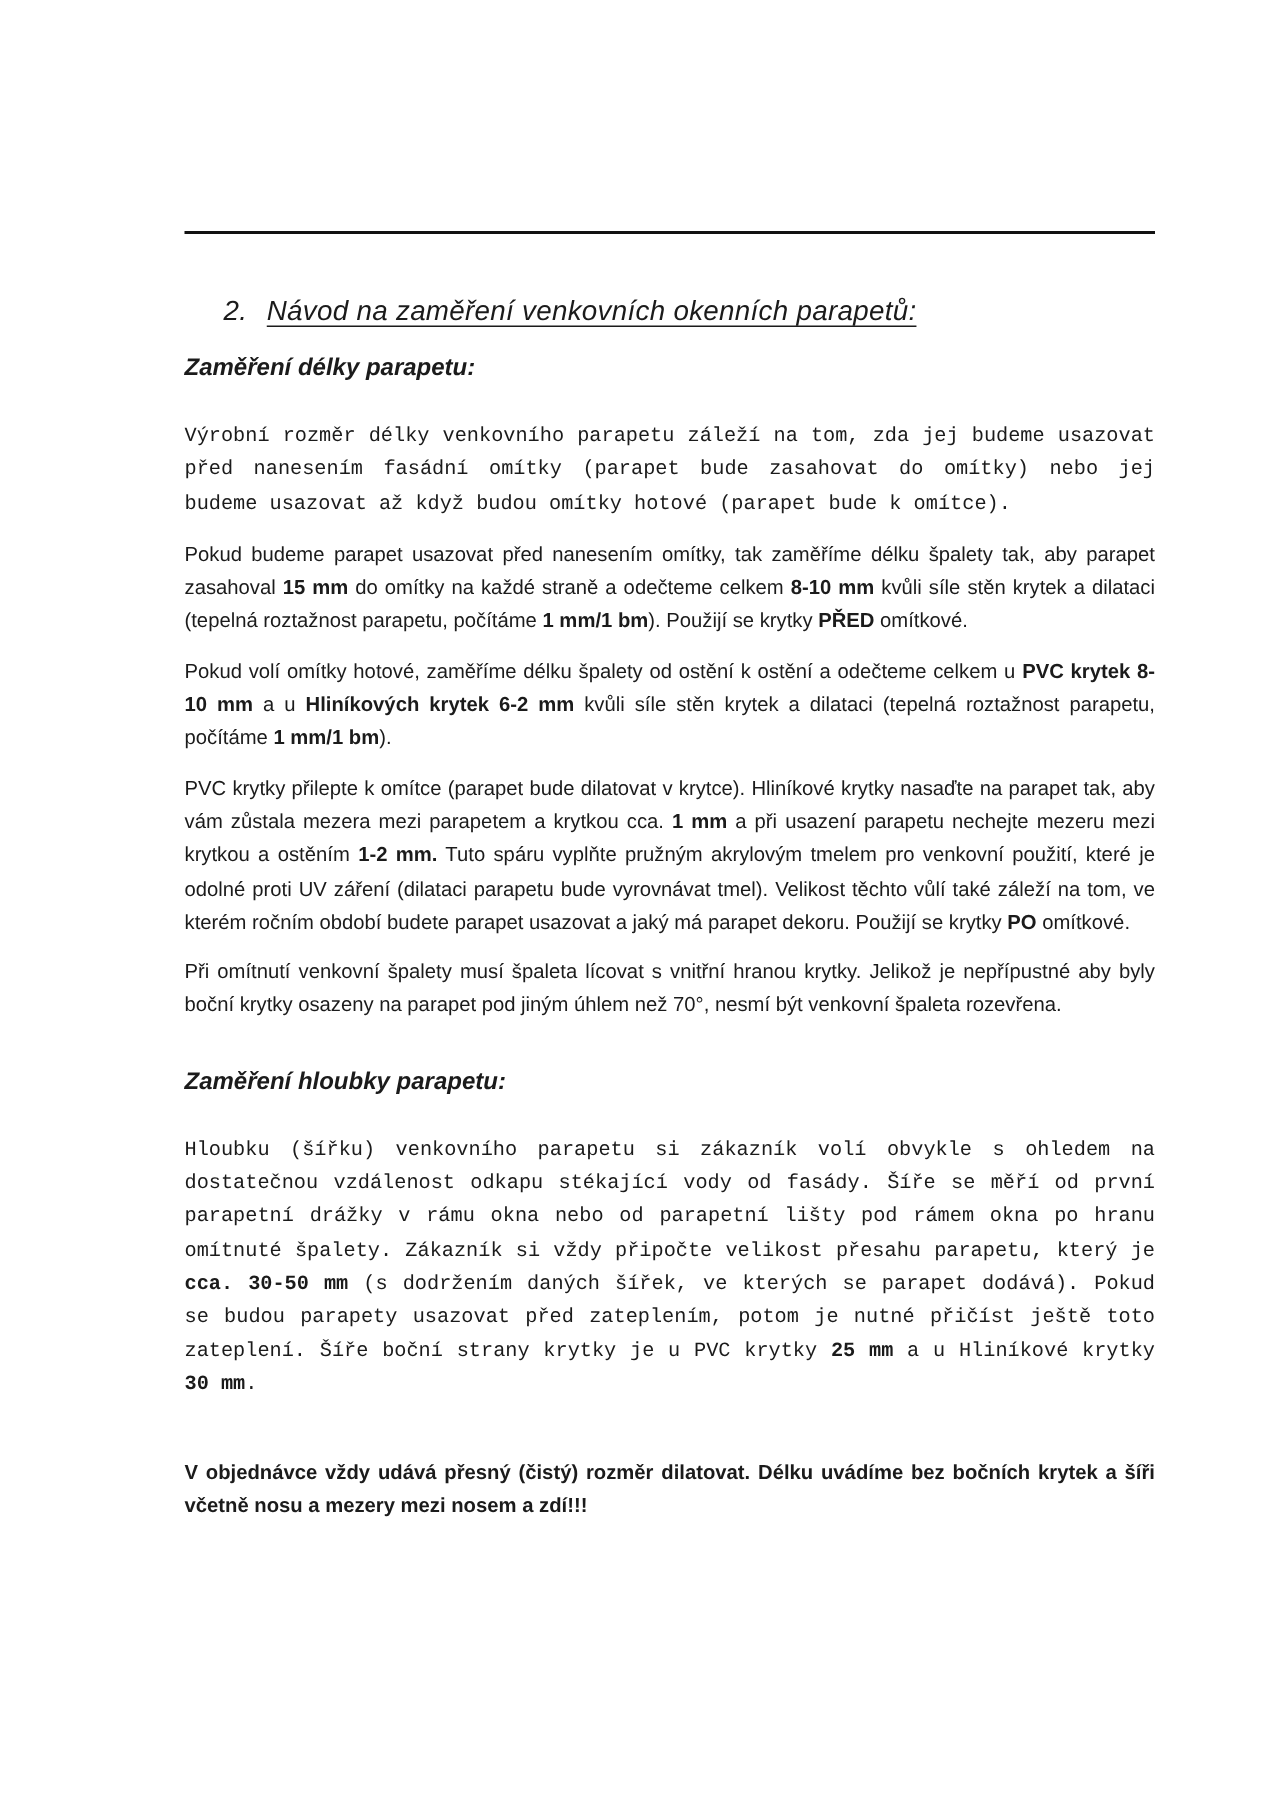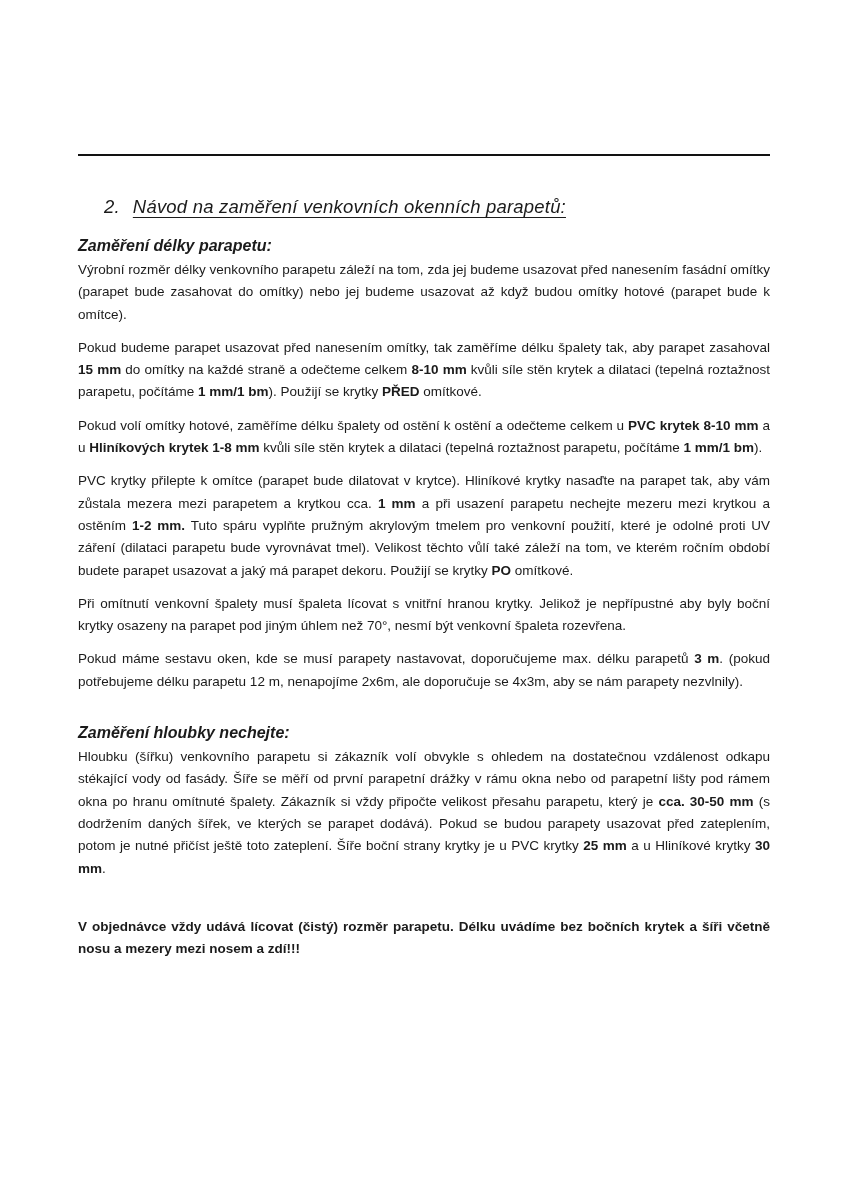--- a/index.html
+++ b/index.html
@@ -9,20 +9,21 @@
   }
   .page {
     position: relative;
     width: 847px;
     height: 1200px;
     background: #ffffff;
     box-sizing: border-box;
     overflow: hidden;
     font-family: "Liberation Sans", sans-serif;
     color: #1b1b1b;
+    padding-left: 45px;
   }
   .content {
     margin: 0 77px 0 78px;
   }
   .top-rule {
     border: none;
     border-top: 2px solid #121212;
     margin: 154px 0 0 0;
   }
   .doc-heading {
@@ -54,21 +55,22 @@
     margin-top: 30px;
   }
   p.body-par {
     margin: 11px 0 0 0;
     font-size: 13.5px;
     line-height: 22.3px;
     text-align: justify;
     text-justify: inter-word;
   }
   h3 + p.body-par {
-    margin-top: 3px;
+    margin-top: 25px;
+    font-family: Liberation Mono, monospace;
   }
   p.final-note {
     margin-top: 36px;
     font-weight: bold;
   }
   .b {
     font-weight: bold;
   }
 </style>
 </head>
@@ -80,25 +82,24 @@
     <hr class="top-rule">
 
     <h2 class="doc-heading">
       <span class="num">2.</span><span class="title">Návod na zaměření venkovních okenních parapetů:</span>
     </h2>
 
     <h3 class="section-title">Zaměření délky parapetu:</h3>
 
     <p class="body-par"><span>Výrobní rozměr délky venkovního parapetu záleží na tom, zda jej budeme usazovat před nanesením fasádní omítky (parapet bude zasahovat do omítky) nebo jej budeme usazovat až když budou omítky hotové (parapet bude k omítce).</span></p>
     <p class="body-par"><span>Pokud budeme parapet usazovat před nanesením omítky, tak zaměříme délku špalety tak, aby parapet zasahoval </span><span class="b">15 mm</span><span> do omítky na každé straně a odečteme celkem </span><span class="b">8-10 mm</span><span> kvůli síle stěn krytek a dilataci (tepelná roztažnost parapetu, počítáme </span><span class="b">1 mm/1 bm</span><span>). Použijí se krytky </span><span class="b">PŘED</span><span> omítkové.</span></p>
-    <p class="body-par"><span>Pokud volí omítky hotové, zaměříme délku špalety od ostění k ostění a odečteme celkem u </span><span class="b">PVC krytek 8-10 mm</span><span> a u </span><span class="b">Hliníkových krytek 1-8 mm</span><span> kvůli síle stěn krytek a dilataci (tepelná roztažnost parapetu, počítáme </span><span class="b">1 mm/1 bm</span><span>).</span></p>
+    <p class="body-par"><span>Pokud volí omítky hotové, zaměříme délku špalety od ostění k ostění a odečteme celkem u </span><span class="b">PVC krytek 8-10 mm</span><span> a u </span><span class="b">Hliníkových krytek 6-2 mm</span><span> kvůli síle stěn krytek a dilataci (tepelná roztažnost parapetu, počítáme </span><span class="b">1 mm/1 bm</span><span>).</span></p>
     <p class="body-par"><span>PVC krytky přilepte k omítce (parapet bude dilatovat v krytce). Hliníkové krytky nasaďte na parapet tak, aby vám zůstala mezera mezi parapetem a krytkou cca. </span><span class="b">1 mm</span><span> a při usazení parapetu nechejte mezeru mezi krytkou a ostěním </span><span class="b">1-2 mm.</span><span> Tuto spáru vyplňte pružným akrylovým tmelem pro venkovní použití, které je odolné proti UV záření (dilataci parapetu bude vyrovnávat tmel). Velikost těchto vůlí také záleží na tom, ve kterém ročním období budete parapet usazovat a jaký má parapet dekoru. Použijí se krytky </span><span class="b">PO</span><span> omítkové.</span></p>
     <p class="body-par"><span>Při omítnutí venkovní špalety musí špaleta lícovat s vnitřní hranou krytky. Jelikož je nepřípustné aby byly boční krytky osazeny na parapet pod jiným úhlem než 70°, nesmí být venkovní špaleta rozevřena.</span></p>
-    <p class="body-par"><span>Pokud máme sestavu oken, kde se musí parapety nastavovat, doporučujeme max. délku parapetů </span><span class="b">3 m</span><span>. (pokud potřebujeme délku parapetu 12 m, nenapojíme 2x6m, ale doporučuje se 4x3m, aby se nám parapety nezvlnily).</span></p>
 
-    <h3 class="section-title spaced">Zaměření hloubky nechejte:</h3>
+    <h3 class="section-title spaced">Zaměření hloubky parapetu:</h3>
 
     <p class="body-par"><span>Hloubku (šířku) venkovního parapetu si zákazník volí obvykle s ohledem na dostatečnou vzdálenost odkapu stékající vody od fasády. Šíře se měří od první parapetní drážky v rámu okna nebo od parapetní lišty pod rámem okna po hranu omítnuté špalety. Zákazník si vždy připočte velikost přesahu parapetu, který je </span><span class="b">cca. 30-50 mm</span><span> (s dodržením daných šířek, ve kterých se parapet dodává). Pokud se budou parapety usazovat před zateplením, potom je nutné přičíst ještě toto zateplení. Šíře boční strany krytky je u PVC krytky </span><span class="b">25 mm</span><span> a u Hliníkové krytky </span><span class="b">30 mm</span><span>.</span></p>
 
-    <p class="body-par final-note"><span class="b">V objednávce vždy udává lícovat (čistý) rozměr parapetu. Délku uvádíme bez bočních krytek a šíři včetně nosu a mezery mezi nosem a zdí!!!</span></p>
+    <p class="body-par final-note"><span class="b">V objednávce vždy udává přesný (čistý) rozměr dilatovat. Délku uvádíme bez bočních krytek a šíři včetně nosu a mezery mezi nosem a zdí!!!</span></p>
 
   </div>
 </div>
 
 </body></html>

